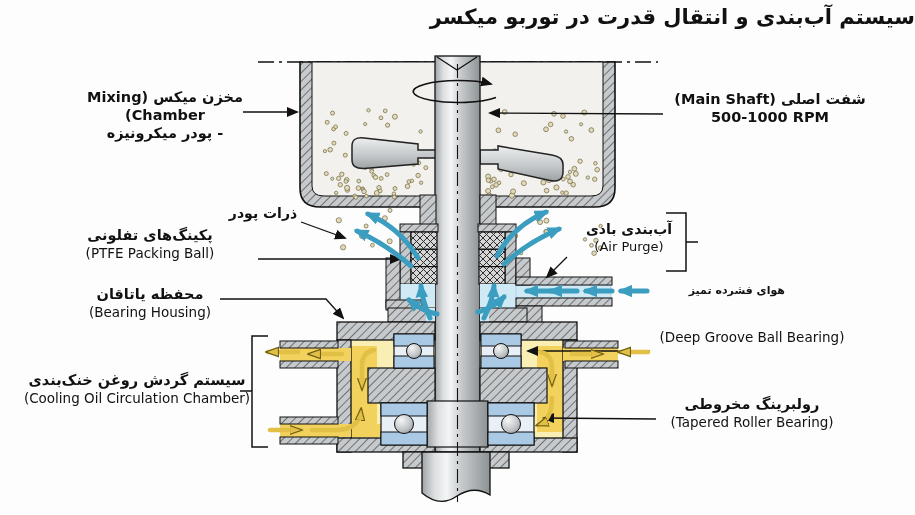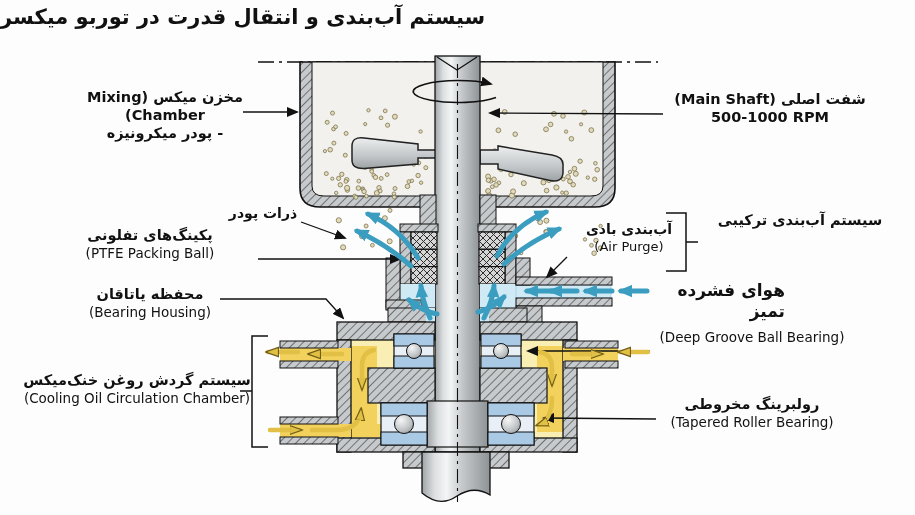--- a/index.html
+++ b/index.html
@@ -3,21 +3,21 @@
 <meta charset="utf-8">
 <style>
   html,body{margin:0;padding:0;background:#fff;}
   #stage{position:relative;width:915px;height:515px;background:#fdfdfd;overflow:hidden;
          font-family:"DejaVu Sans","Liberation Sans",sans-serif;color:#111;}
   #diagram{position:absolute;left:0;top:0;}
   .lbl{position:absolute;text-align:center;line-height:18px;}
   .lbl .fa{display:block;font-weight:700;font-size:14.5px;direction:rtl;unicode-bidi:plaintext;}
   .lbl .en{display:block;font-weight:400;font-size:13.5px;}
   .lbl .sub{display:block;font-weight:700;font-size:14.5px;}
-  #title{position:absolute;left:0;top:5px;width:915px;text-align:left;
+  #title{position:absolute;left:0;top:5px;width:915px;text-align:right;
          font-size:21px;font-weight:700;direction:rtl;}
   #lbl-compair{line-height:21px;}
 </style>
 </head>
 <body>
 
 <div id="stage">
 
 <svg id="diagram" width="915" height="515" viewBox="0 0 915 515">
   <defs>
@@ -386,38 +386,37 @@
   <span class="fa">پکینگ‌های تفلونی</span>
   <span class="en">(PTFE Packing Ball)</span>
 </div>
 
 <div class="lbl" style="left:583px;top:220px;width:92px">
   <span class="fa" style="font-size:14px">آب‌بندی بادی</span>
   <span class="en" style="font-size:13px">(Air Purge)</span>
 </div>
 
 <div class="lbl" style="left:690px;top:211px;width:220px">
-  <span class="fa">سیستم آب‌بندی ترکیبی</span>
 </div>
 
 <div class="lbl" id="lbl-compair" style="left:650px;top:280px;width:135px;text-align:right">
-  <span class="fa" style="font-size:17px">هوای فشرده تمیز</span>
+  <span class="fa" style="font-size:11px">هوای فشرده تمیز</span>
 </div>
 
 <div class="lbl" style="left:50px;top:285px;width:200px">
   <span class="fa">محفظه یاتاقان</span>
   <span class="en">(Bearing Housing)</span>
 </div>
 
 <div class="lbl" style="left:642px;top:328px;width:220px">
   <span class="en">(Deep Groove Ball Bearing)</span>
 </div>
 
 <div class="lbl" style="left:22px;top:371px;width:230px">
-  <span class="fa">سیستم گردش روغن خنک‌میکس</span>
+  <span class="fa">سیستم گردش روغن خنک‌بندی</span>
   <span class="en">(Cooling Oil Circulation Chamber)</span>
 </div>
 
 <div class="lbl" style="left:642px;top:395px;width:220px">
   <span class="fa">رولبرینگ مخروطی</span>
   <span class="en">(Tapered Roller Bearing)</span>
 </div>
 
 </div>
 

